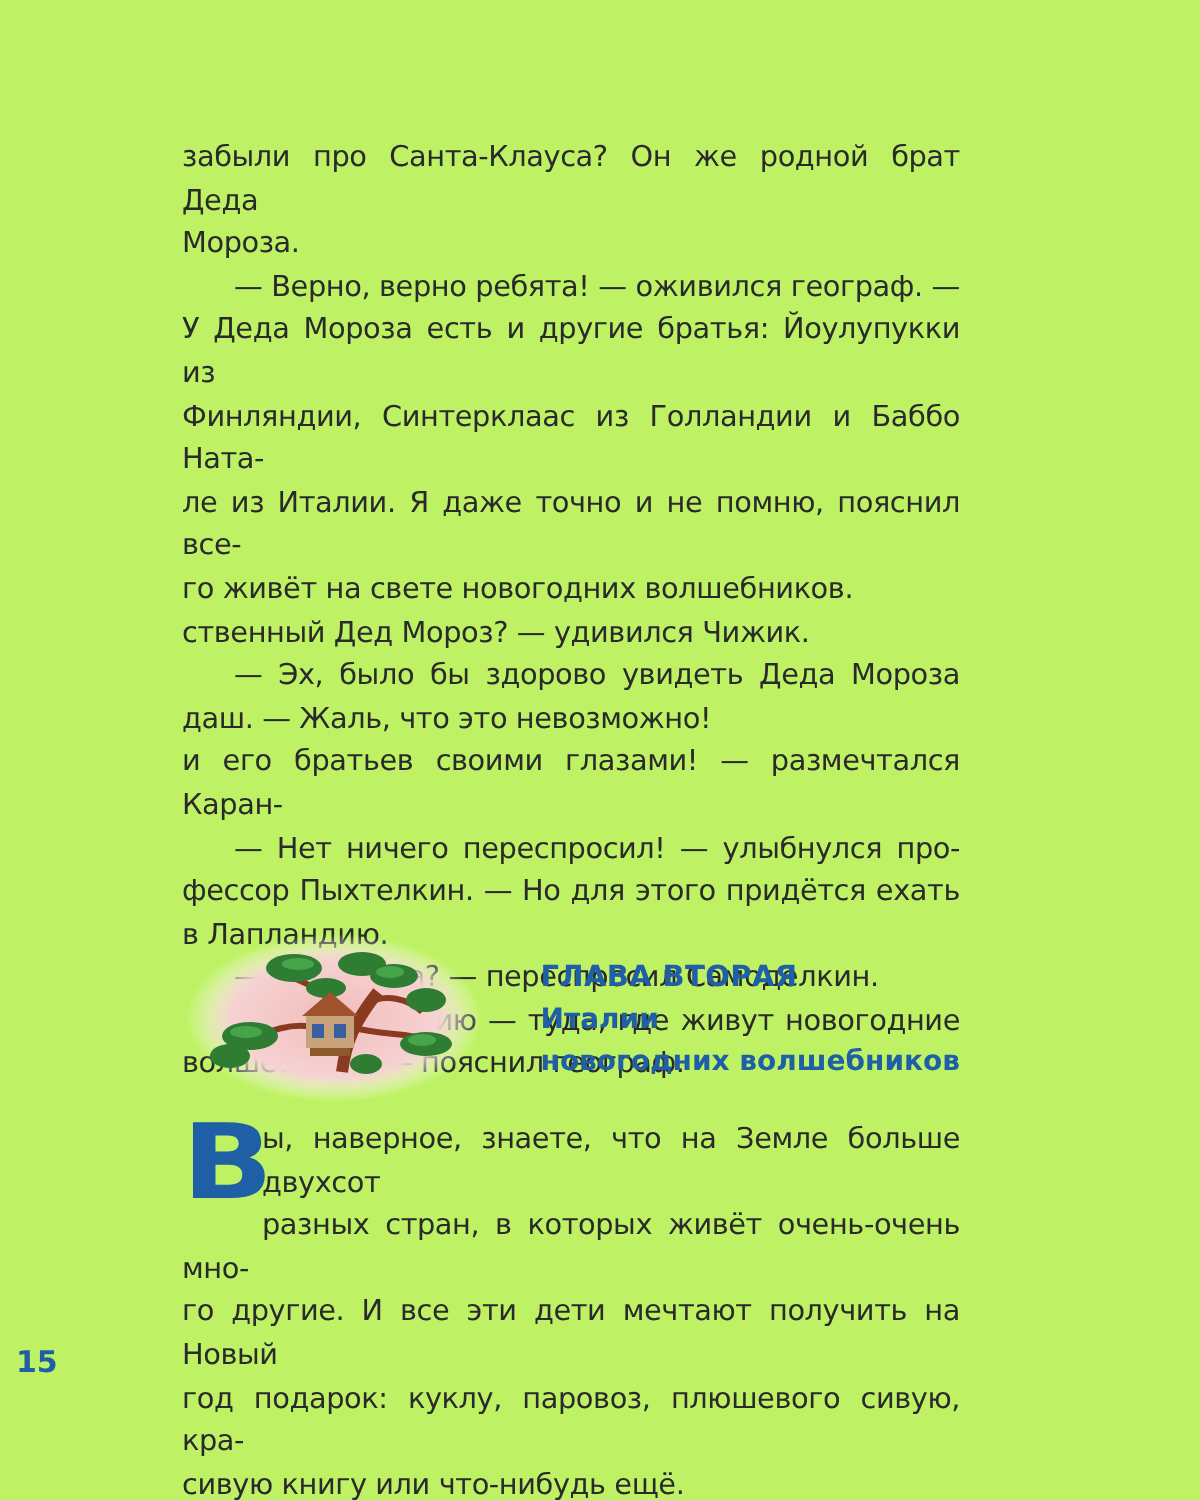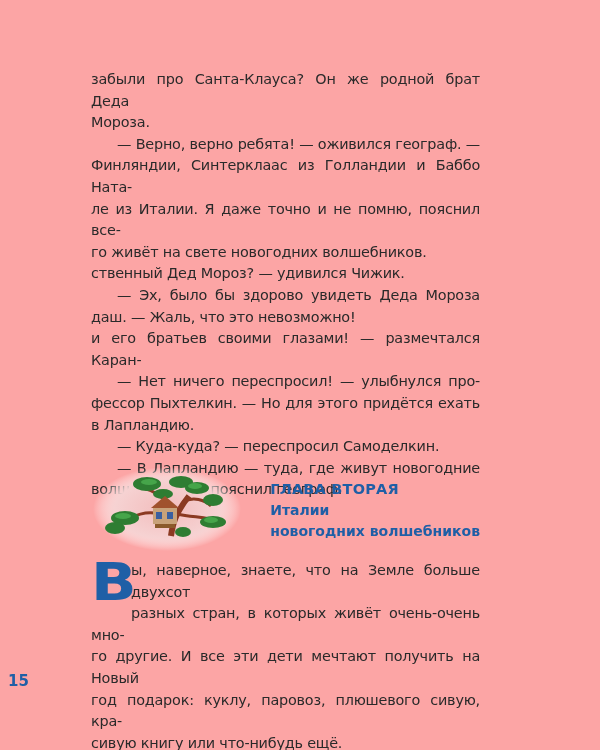--- a/index.html
+++ b/index.html
@@ -1,17 +1,17 @@
 <!DOCTYPE html>
 <html><head>
   <meta charset="utf-8">
   <style>
     html, body { margin: 0; padding: 0; background: #ffffff; }
     body { width: 600px; height: 750px; position: relative; overflow: hidden; }
-    .page { position: absolute; left: 0; top: 0; width: 600px; height: 750px; background: #fca5a5; }
+    .page { position: absolute; left: 0; top: 0; width: 600px; height: 750px; background: #bef264; }
     .text-block {
       position: absolute; left: 91px; width: 389px;
       font-family: "DejaVu Sans", sans-serif;
       font-size: 14.4px; line-height: 21.6px; color: #2a2a2a;
       text-align: justify; letter-spacing: -0.2px;
     }
     .text-block p { margin: 0; }
     .text-block p.indent { text-indent: 26px; }
     .text-block p .line { display: block; text-align: justify; text-align-last: justify; }
     .text-block p .line.last { text-align-last: left; }
@@ -42,20 +42,21 @@
 
 <div class="page">
 
   <div class="text-block" id="top-text">
     <p>
       <span class="line">забыли про Санта-Клауса? Он же родной брат Деда</span>
       <span class="line last">Мороза.</span>
     </p>
     <p class="indent">
       <span class="line">— Верно, верно ребята! — оживился географ. —</span>
+      <span class="line" style="text-indent:0">У Деда Мороза есть и другие братья: Йоулупукки из</span>
       <span class="line" style="text-indent:0">Финляндии, Синтерклаас из Голландии и Баббо Ната-</span>
       <span class="line" style="text-indent:0">ле из Италии. Я даже точно и не помню, пояснил все-</span>
       <span class="line last" style="text-indent:0">го живёт на свете новогодних волшебников.</span>
     </p>
     <p class="indent">
       <span class="line last" style="text-indent:0">ственный Дед Мороз? — удивился Чижик.</span>
     </p>
     <p class="indent">
       <span class="line">— Эх, было бы здорово увидеть Деда Мороза</span>
       <span class="line last" style="text-indent:0">даш. — Жаль, что это невозможно!</span>

